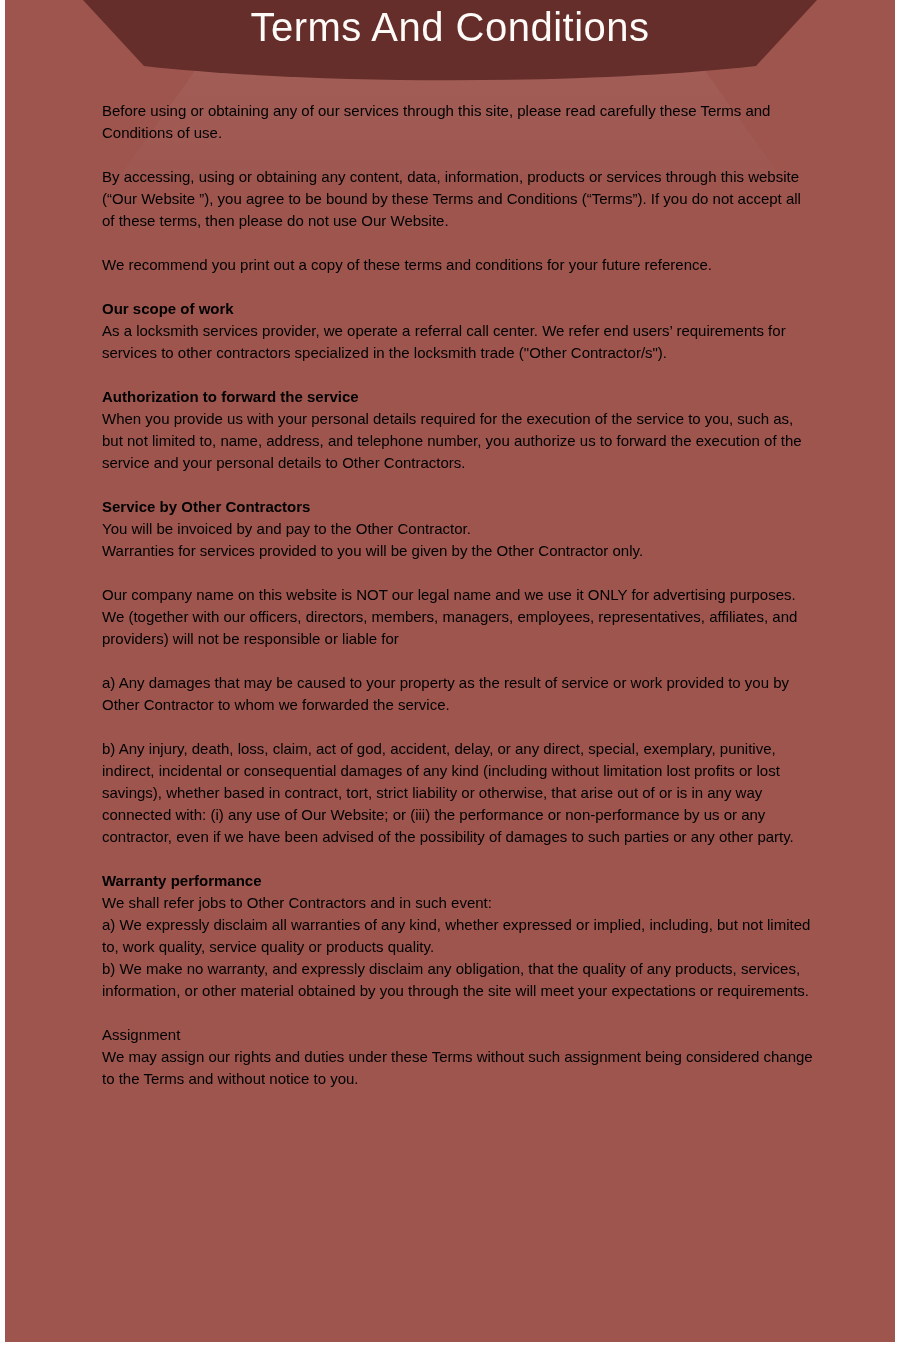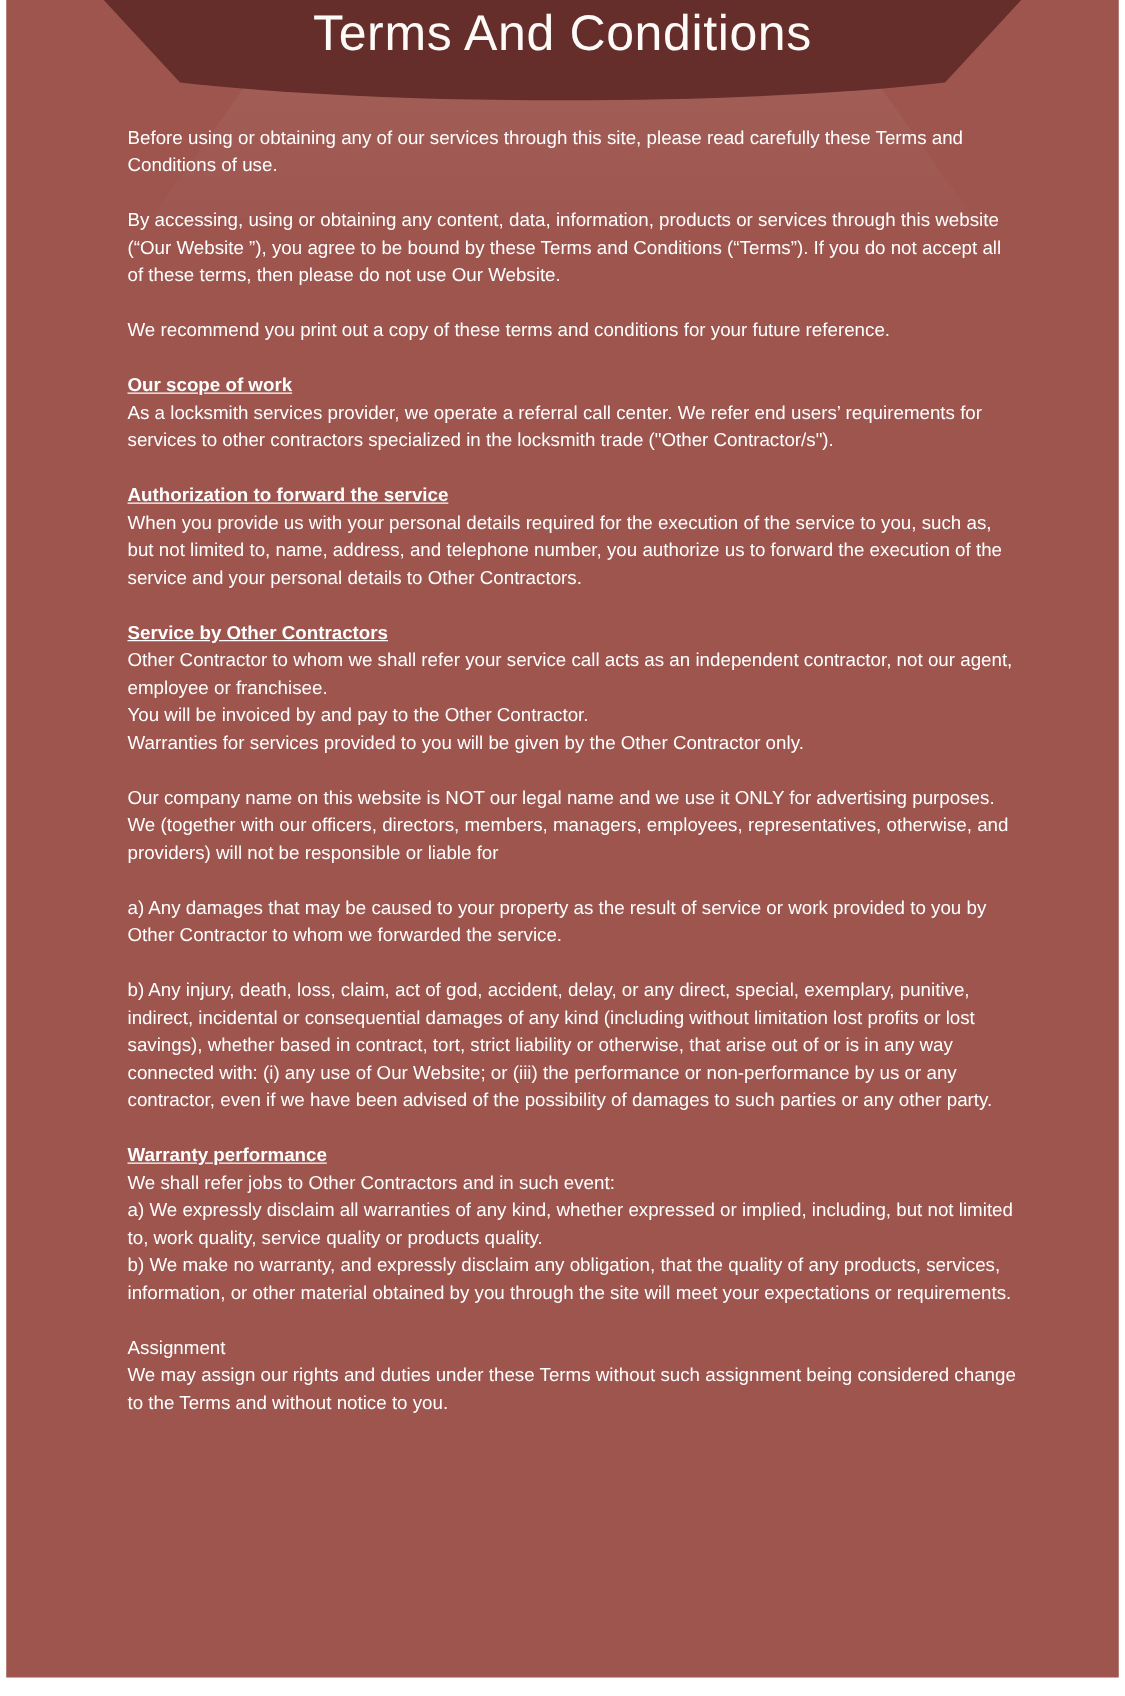--- a/index.html
+++ b/index.html
@@ -69,26 +69,26 @@
     color: #fdfaf7;
   }
   
   .content {
     position: absolute;
     top: 100px;
     left: 97px;
     width: 712px;
     font-size: 15px;
     line-height: 22px;
-    color: #ffffff;
+    color: #000000;
   }
   .block { margin: 0; }
   .para { margin: 0 0 22px 0; }
   .para.tight { margin-bottom: 0; }
-  .heading { font-weight: bold; margin: 0; text-decoration: underline; }
+  .heading { font-weight: bold; margin: 0; }
   .heading-regular { font-weight: 400; margin: 0; }
 </style>
 </head>
 <body>
 
 <div class="canvas">
   <div class="spotlight"></div>
   <div class="content">
       <div class="block para">
         <div class="line">Before using or obtaining any of our services through this site, please read carefully these Terms and Conditions of use.</div>
@@ -108,29 +108,28 @@
       <div class="block heading">
         <div class="line">Authorization to forward the service</div>
       </div>
       <div class="block para">
         <div class="line">When you provide us with your personal details required for the execution of the service to you, such as, but not limited to, name, address, and telephone number, you authorize us to forward the execution of the service and your personal details to Other Contractors.</div>
       </div>
       <div class="block heading">
         <div class="line">Service by Other Contractors</div>
       </div>
       <div class="block para">
-        <div class="line">Other Contractor to whom we shall refer your service call acts as an independent contractor, not our agent, employee or franchisee.</div>
         <div class="line">You will be invoiced by and pay to the Other Contractor.</div>
         <div class="line">Warranties for services provided to you will be given by the Other Contractor only.</div>
       </div>
       <div class="block para tight">
         <div class="line">Our company name on this website is NOT our legal name and we use it ONLY for advertising purposes.</div>
       </div>
       <div class="block para">
-        <div class="line">We (together with our officers, directors, members, managers, employees, representatives, otherwise, and providers) will not be responsible or liable for</div>
+        <div class="line">We (together with our officers, directors, members, managers, employees, representatives, affiliates, and providers) will not be responsible or liable for</div>
       </div>
       <div class="block para">
         <div class="line">a) Any damages that may be caused to your property as the result of service or work provided to you by Other Contractor to whom we forwarded the service.</div>
       </div>
       <div class="block para">
         <div class="line">b) Any injury, death, loss, claim, act of god, accident, delay, or any direct, special, exemplary, punitive, indirect, incidental or consequential damages of any kind (including without limitation lost profits or lost savings), whether based in contract, tort, strict liability or otherwise, that arise out of or is in any way connected with: (i) any use of Our Website; or (iii) the performance or non-performance by us or any contractor, even if we have been advised of the possibility of damages to such parties or any other party.</div>
       </div>
       <div class="block heading">
         <div class="line">Warranty performance</div>
       </div>

